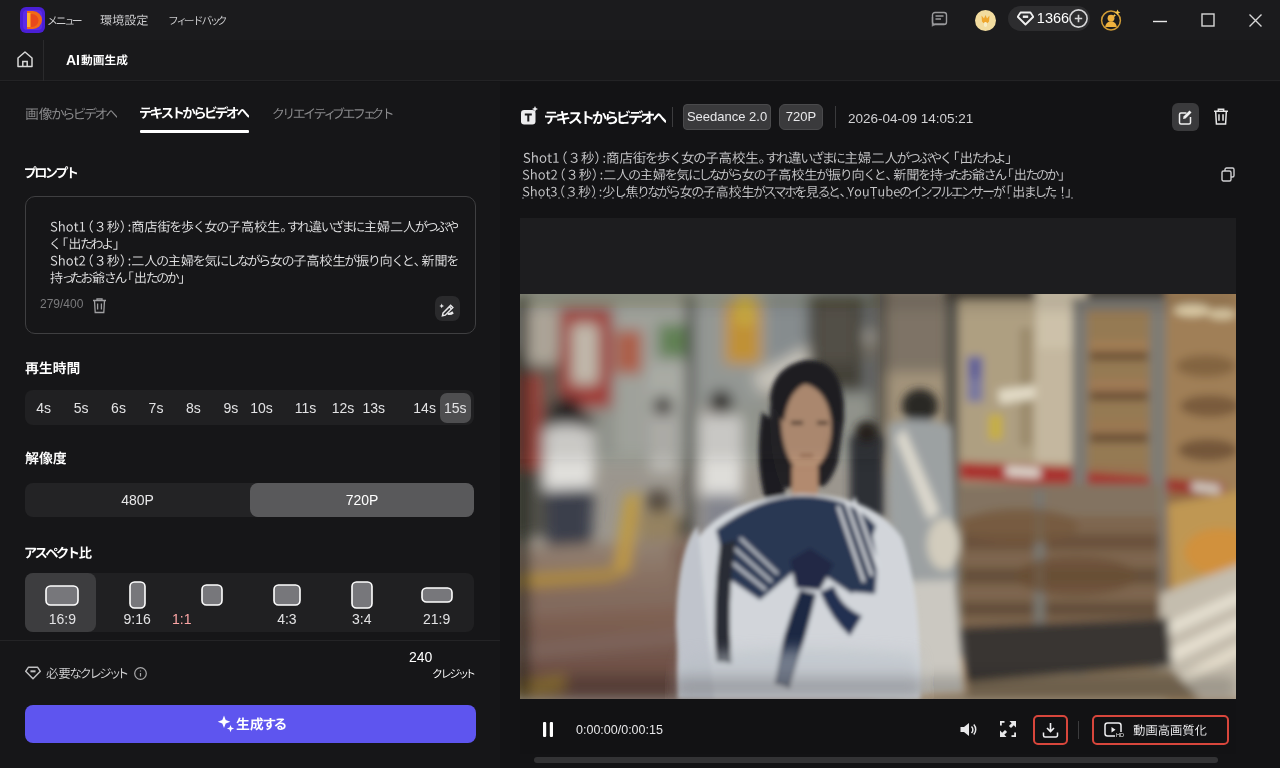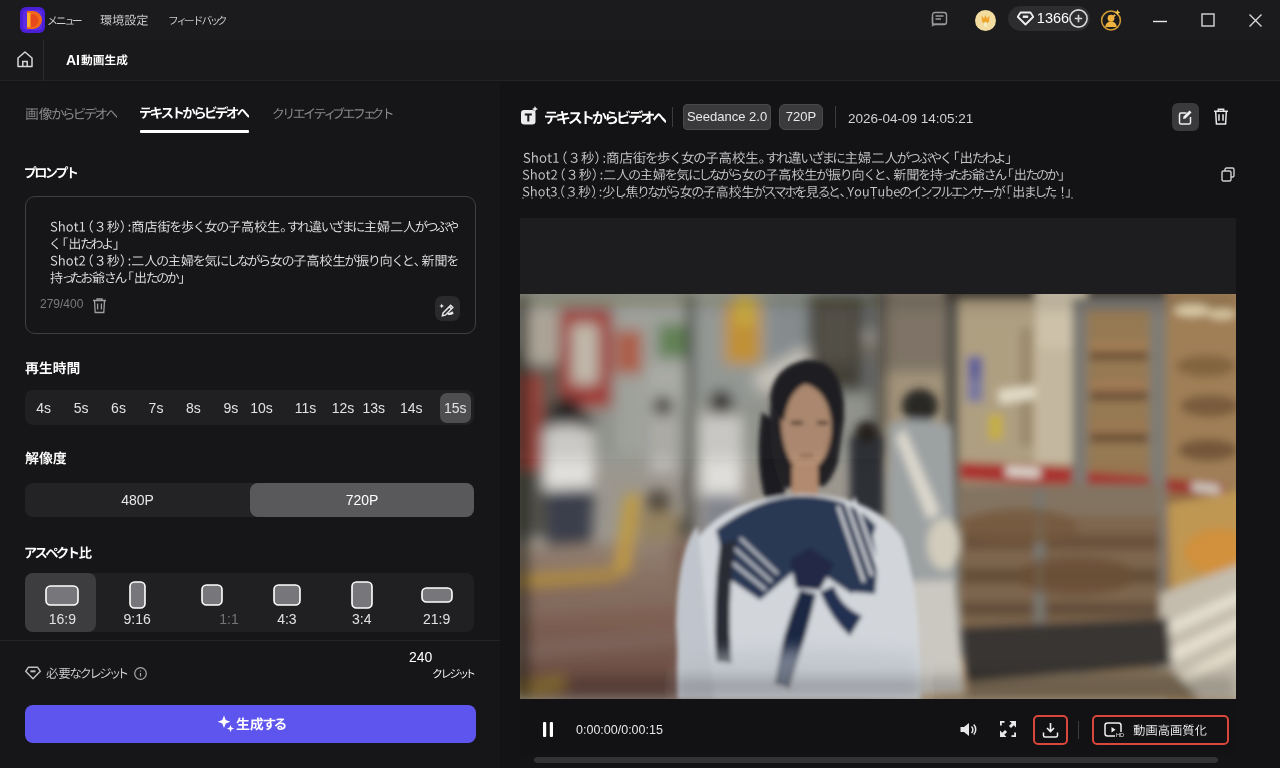--- a/index.html
+++ b/index.html
@@ -436,21 +436,21 @@
 <div class="abs" style="left:25.7px;top:398px;width:36px;height:20px;text-align:center;color:#e2e2e4;font-size:14px;line-height:20px">4s</div>
 <div class="abs" style="left:63.1px;top:398px;width:36px;height:20px;text-align:center;color:#e2e2e4;font-size:14px;line-height:20px">5s</div>
 <div class="abs" style="left:100.5px;top:398px;width:36px;height:20px;text-align:center;color:#e2e2e4;font-size:14px;line-height:20px">6s</div>
 <div class="abs" style="left:138.0px;top:398px;width:36px;height:20px;text-align:center;color:#e2e2e4;font-size:14px;line-height:20px">7s</div>
 <div class="abs" style="left:175.4px;top:398px;width:36px;height:20px;text-align:center;color:#e2e2e4;font-size:14px;line-height:20px">8s</div>
 <div class="abs" style="left:212.8px;top:398px;width:36px;height:20px;text-align:center;color:#e2e2e4;font-size:14px;line-height:20px">9s</div>
 <div class="abs" style="left:250.2px;top:398px;width:36px;height:20px;text-align:left;color:#e2e2e4;font-size:14px;line-height:20px">10s</div>
 <div class="abs" style="left:287.6px;top:398px;width:36px;height:20px;text-align:center;color:#e2e2e4;font-size:14px;line-height:20px">11s</div>
 <div class="abs" style="left:325.0px;top:398px;width:36px;height:20px;text-align:center;color:#e2e2e4;font-size:14px;line-height:20px">12s</div>
 <div class="abs" style="left:362.5px;top:398px;width:36px;height:20px;color:#e2e2e4;font-size:14px;line-height:20px">13s</div>
-<div class="abs" style="left:399.9px;top:398px;width:36px;height:20px;text-align:left;color:#e2e2e4;font-size:14px;line-height:20px">14s</div>
+<div class="abs" style="left:399.9px;top:398px;width:36px;height:20px;text-align:right;color:#e2e2e4;font-size:14px;line-height:20px">14s</div>
 <div class="abs" style="left:437.3px;top:398px;width:36px;height:20px;text-align:center;color:#e2e2e4;font-size:14px;line-height:20px">15s</div>
 <svg style="position:absolute;left:24.6px;top:451.0px;" width="41.8" height="13.9" viewBox="0 -880 3000 1000" fill="#ffffff">
     <g transform="scale(1,-1)">
       <use href="#b89E3" x="0"></use>
       <use href="#b50CF" x="1000"></use>
       <use href="#b5EA6" x="2000"></use>
     </g>
   </svg>
 <div class="abs" style="left:25px;top:483px;width:449px;height:34px;background:#232325;border-radius:8px"></div>
 <div class="abs" style="left:250px;top:483px;width:224px;height:34px;background:#59595b;border-radius:8px"></div>
@@ -472,21 +472,21 @@
 <rect x="1" y="1" width="32" height="19" rx="4.5" fill="#77777b" stroke="#fff" stroke-width="1.6"></rect>
   </svg>
 <div class="abs" style="left:37.4px;top:610px;width:50px;height:18px;text-align:center;color:#e2e2e4;font-size:14px;line-height:18px">16:9</div>
 <svg class="abs" style="left:128.8px;top:581.0px" width="17" height="28" viewBox="0 0 17 28">
 <rect x="1" y="1" width="15" height="26" rx="4.5" fill="#77777b" stroke="#fff" stroke-width="1.6"></rect>
   </svg>
 <div class="abs" style="left:112.2px;top:610px;width:50px;height:18px;text-align:center;color:#e2e2e4;font-size:14px;line-height:18px">9:16</div>
 <svg class="abs" style="left:201.1px;top:584.0px" width="22" height="22" viewBox="0 0 22 22">
 <rect x="1" y="1" width="20" height="20" rx="4.5" fill="#77777b" stroke="#fff" stroke-width="1.6"></rect>
   </svg>
-<div class="abs" style="left:204px;top:610px;width:50px;height:18px;text-align:center;color:#737373;font-size:14px;line-height:18px">1:1</div>
+<div class="abs" style="left:172px;top:610px;width:50px;height:18px;color:#fca5a5;font-size:14px;line-height:18px">1:1</div>
 <svg class="abs" style="left:272.9px;top:584.0px" width="28" height="22" viewBox="0 0 28 22">
 <rect x="1" y="1" width="26" height="20" rx="4.5" fill="#77777b" stroke="#fff" stroke-width="1.6"></rect>
   </svg>
 <div class="abs" style="left:261.9px;top:610px;width:50px;height:18px;text-align:center;color:#e2e2e4;font-size:14px;line-height:18px">4:3</div>
 <svg class="abs" style="left:350.8px;top:581.0px" width="22" height="28" viewBox="0 0 22 28">
 <rect x="1" y="1" width="20" height="26" rx="4.5" fill="#77777b" stroke="#fff" stroke-width="1.6"></rect>
   </svg>
 <div class="abs" style="left:336.8px;top:610px;width:50px;height:18px;text-align:center;color:#e2e2e4;font-size:14px;line-height:18px">3:4</div>
 <svg class="abs" style="left:420.6px;top:587.0px" width="32" height="16" viewBox="0 0 32 16">
 <rect x="1" y="1" width="30" height="14" rx="4.5" fill="#77777b" stroke="#fff" stroke-width="1.6"></rect>

